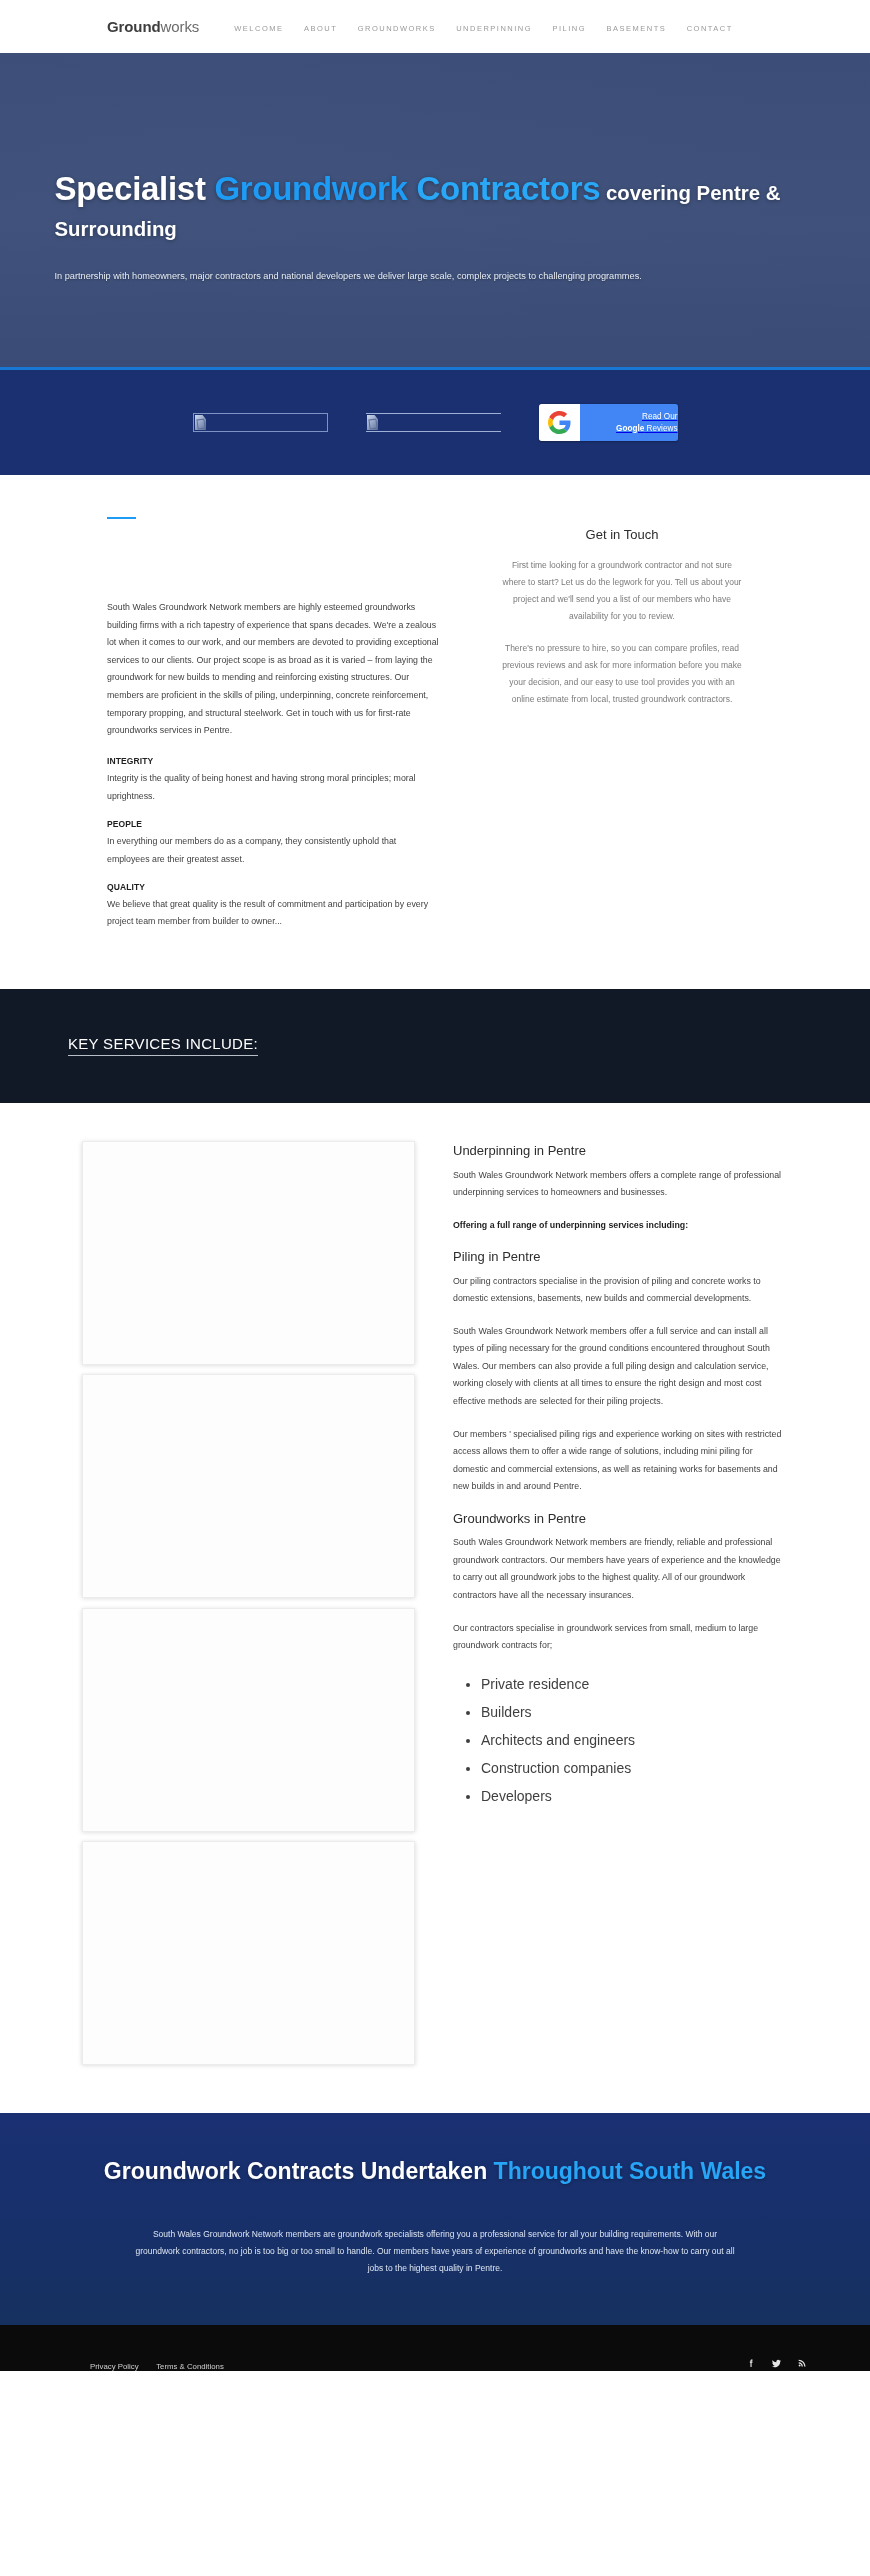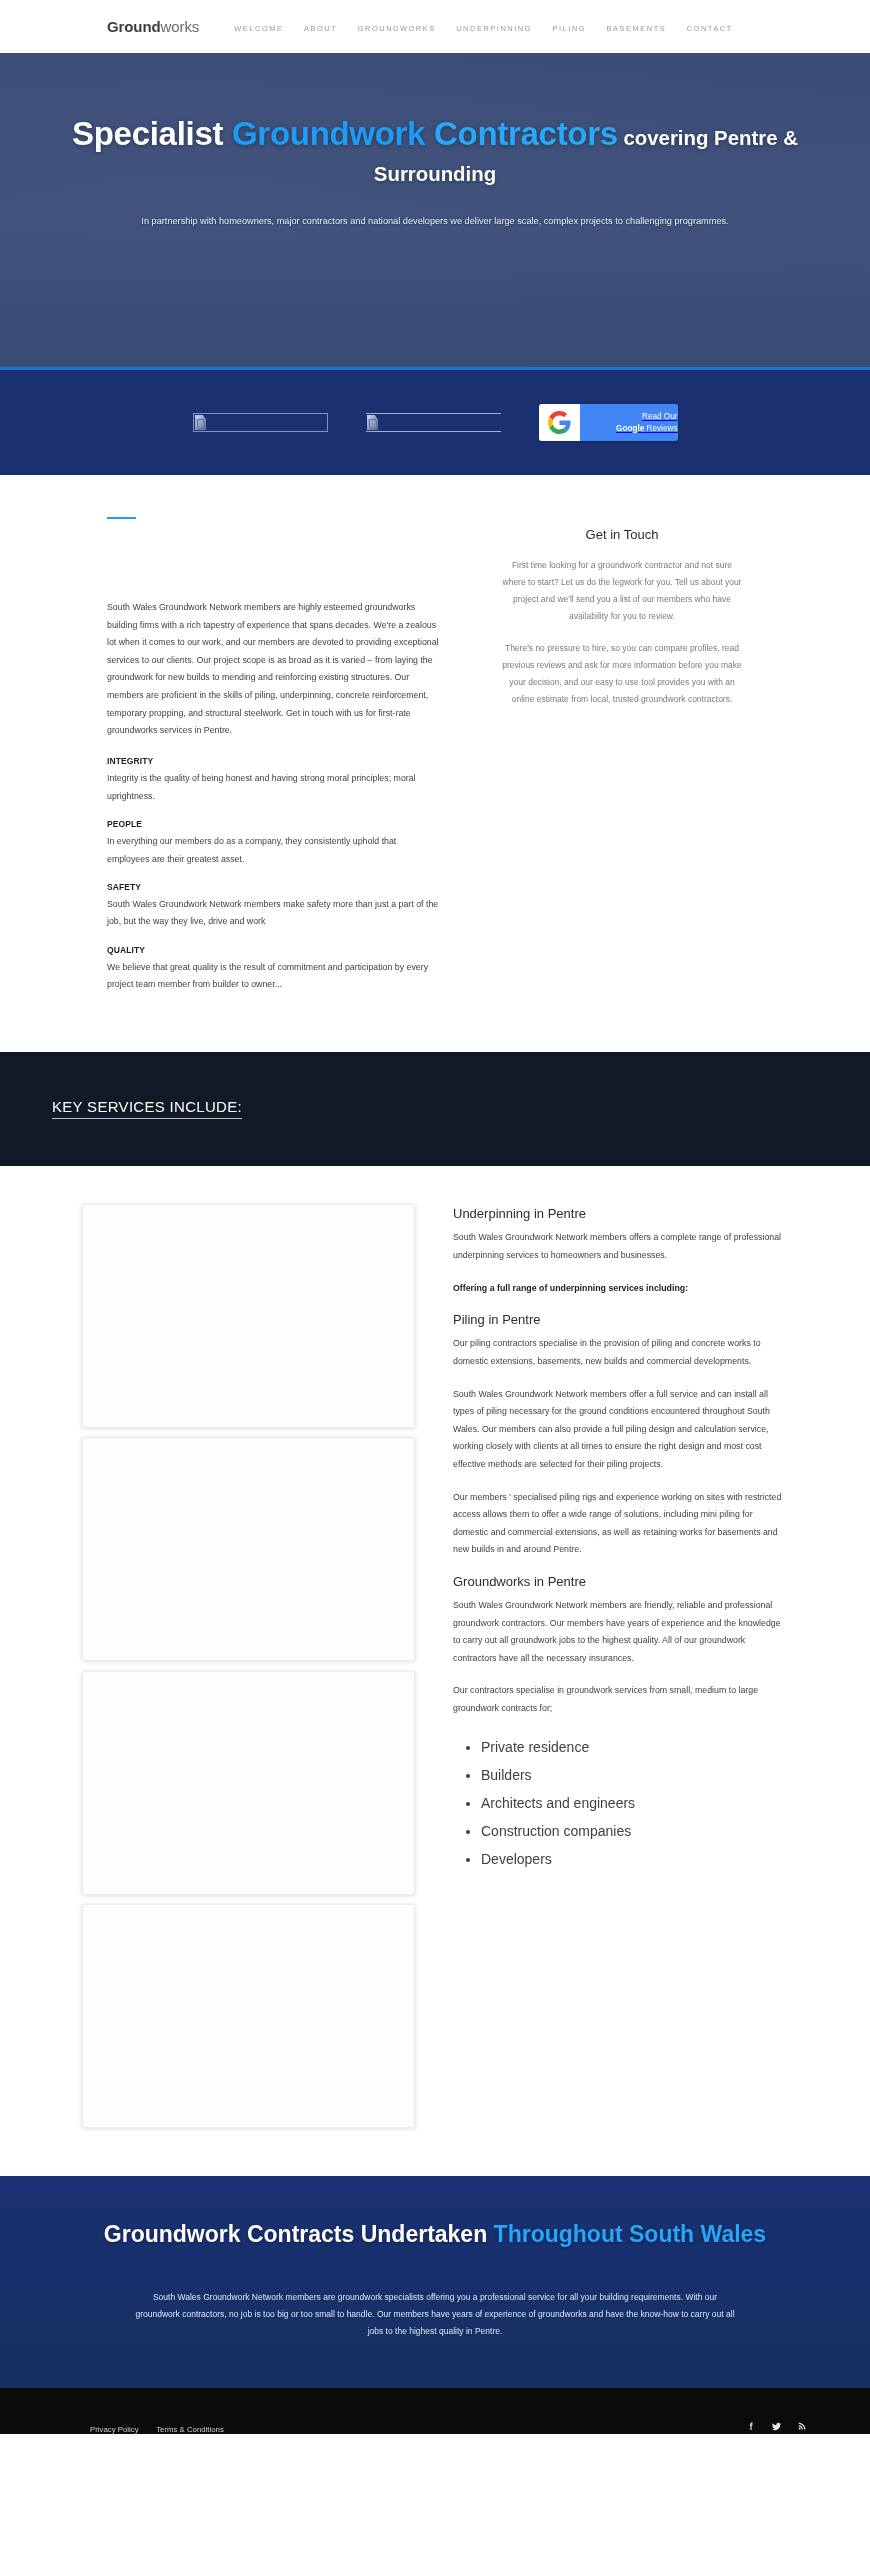--- a/index.html
+++ b/index.html
@@ -48,22 +48,21 @@
     background:
       linear-gradient(180deg, rgba(60,78,120,0.92) 0%, rgba(64,82,124,0.92) 55%, rgba(58,76,118,0.94) 100%),
       radial-gradient(ellipse at 22% 28%, #54688f 0%, #3f5076 60%, #39496c 100%);
     position: relative;
     border-bottom: 3.4px solid #1877d2;
     overflow: hidden;
   }
   .hero-inner {
     max-width: 761px;
     margin: 0 auto;
-    padding-top: 63px;
-    text-align: center;
+    padding-top: 118px;
   }
   .hero h1 {
     font-size: 33px;
     font-weight: bold;
     line-height: 1.08;
     letter-spacing: -0.3px;
     text-shadow: 0 1.4px 4.1px rgba(0,0,0,0.35);
   }
   .hero h1 .w { color: #ffffff; }
   .hero h1 .b { color: #1e9bf5; }
@@ -195,21 +194,21 @@
     margin-bottom: 15px;
     padding: 0 19px;
   }
 
   
   .keyband {
     background: #111927;
     height: 114px;
     display: flex;
     align-items: center;
-    padding-left: 52px;
+    padding-left: 68px;
   }
   .keyband h2 {
     color: #ffffff;
     font-size: 15px;
     font-weight: normal;
     letter-spacing: 0.3px;
     border-bottom: 0.7px solid #b9bfc9;
     padding-bottom: 3.4px;
     display: inline-block;
   }
@@ -358,24 +357,20 @@
     <div class="accent-rule"></div>
     <p class="body">South Wales Groundwork Network members are highly esteemed groundworks building firms with a rich tapestry of experience that spans decades. We're a zealous lot when it comes to our work, and our members are devoted to providing exceptional services to our clients. Our project scope is as broad as it is varied – from laying the groundwork for new builds to mending and reinforcing existing structures. Our members are proficient in the skills of piling, underpinning, concrete reinforcement, temporary propping, and structural steelwork. Get in touch with us for first-rate groundworks services in Pentre.</p>
 
     <div class="value-block">
       <h4>INTEGRITY</h4>
       <p>Integrity is the quality of being honest and having strong moral principles; moral uprightness.</p>
     </div>
     <div class="value-block">
       <h4>PEOPLE</h4>
       <p>In everything our members do as a company, they consistently uphold that  employees are their greatest asset.</p>
-    </div>
-    <div class="value-block">
-      <h4>SAFETY</h4>
-      <p>South Wales Groundwork Network members make safety more than just a part of the job, but the way they live, drive and work</p>
     </div>
     <div class="value-block">
       <h4>QUALITY</h4>
       <p>We believe that great quality is the result of commitment and participation by every project team member from builder to owner...</p>
     </div>
   </div>
 
   <div class="intro-right">
     <h3>Get in Touch</h3>
     <p>First time looking for a groundwork contractor and not sure where to start? Let us do the legwork for you. Tell us about your project and we'll send you a list of our members who have availability for you to review.</p>

